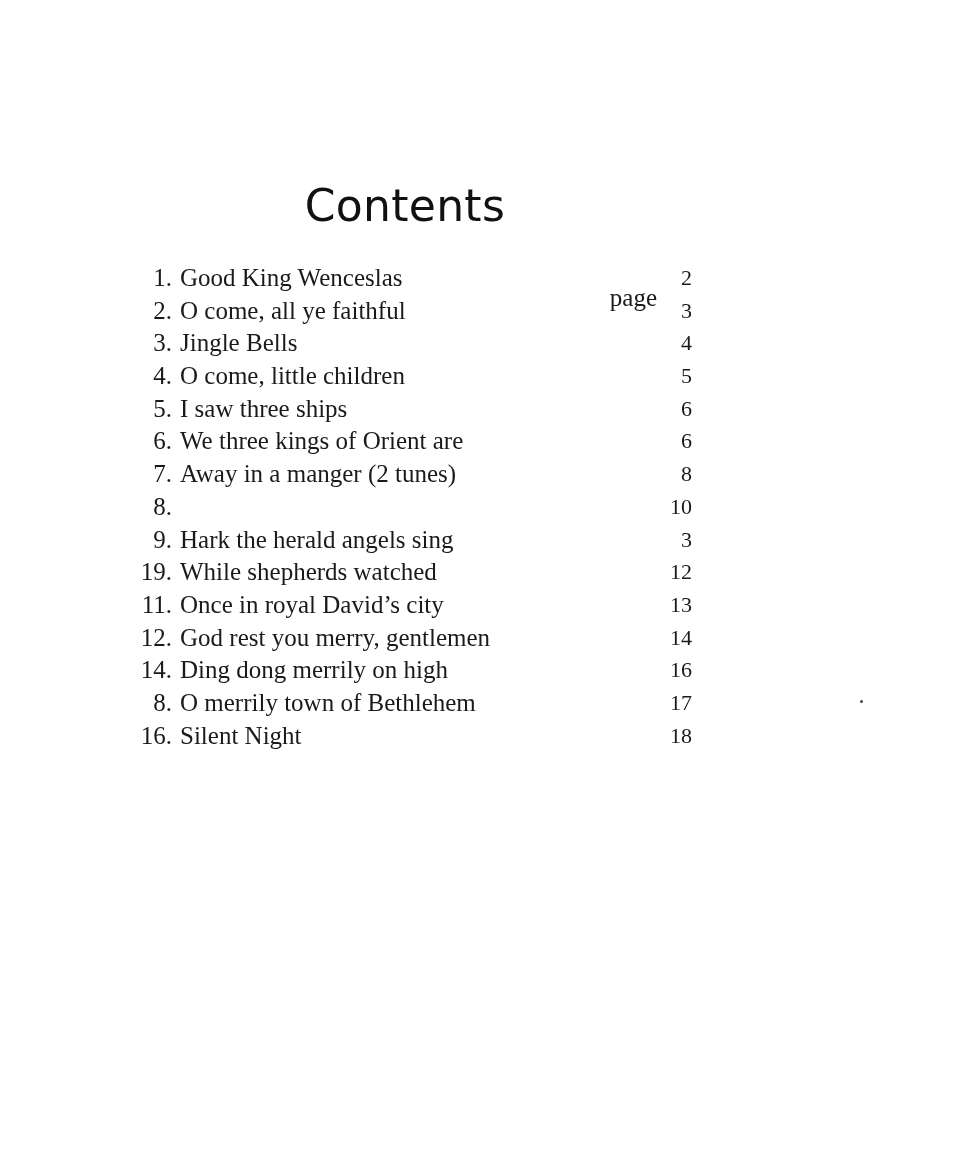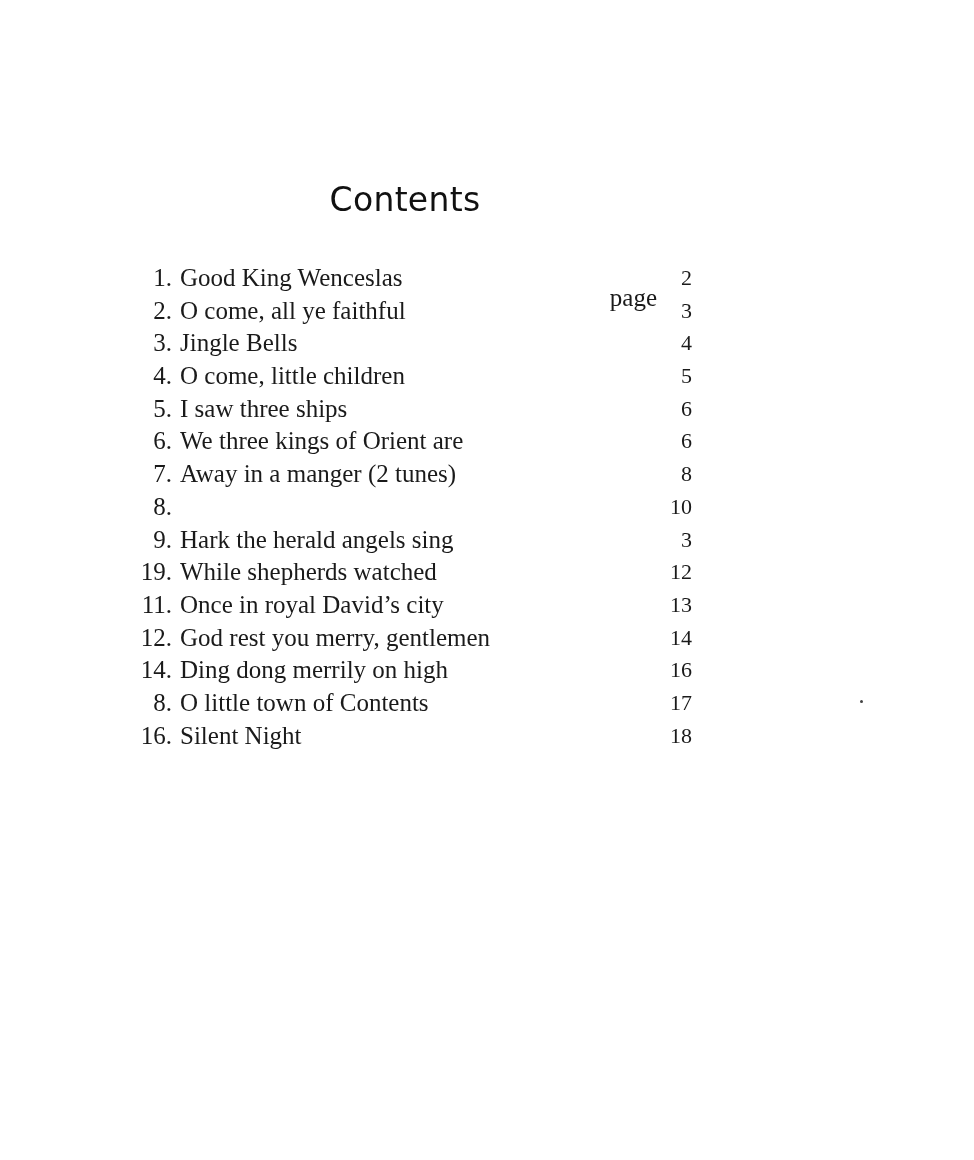--- a/index.html
+++ b/index.html
@@ -20,21 +20,21 @@
       left: 0; top: 0;
       width: 974px; height: 1160px;
     }
     .title {
       position: absolute;
       left: 255px;
       width: 300px;
       top: 180px;
       text-align: center;
       font-family: "DejaVu Sans", "Liberation Sans", sans-serif;
-      font-size: 33px;
+      font-size: 44px;
       font-weight: normal;
       letter-spacing: 0.3px;
       margin: 0;
       color: #111;
     }
     .toc {
       position: absolute;
       left: 130px;
       top: 262px;
       width: 565px;
@@ -148,21 +148,21 @@
       <span class="label">God rest you merry, gentlemen</span>
       <span class="pg">14</span>
     </li>
     <li class="row">
       <span class="num">14.</span>
       <span class="label">Ding dong merrily on high</span>
       <span class="pg">16</span>
     </li>
     <li class="row">
       <span class="num">8.</span>
-      <span class="label">O little town of Contents</span>
+      <span class="label">O merrily town of Bethlehem</span>
       <span class="pg">17</span>
     </li>
     <li class="row">
       <span class="num">16.</span>
       <span class="label">Silent Night</span>
       <span class="pg">18</span>
     </li>
   </ol>
 
   <div class="stray-dot"></div>

